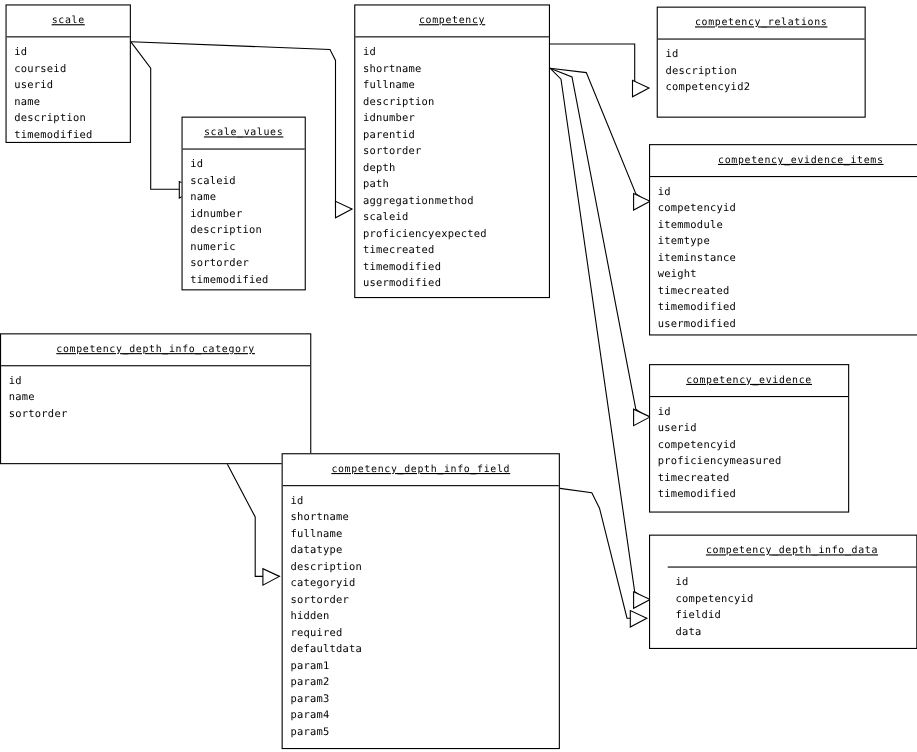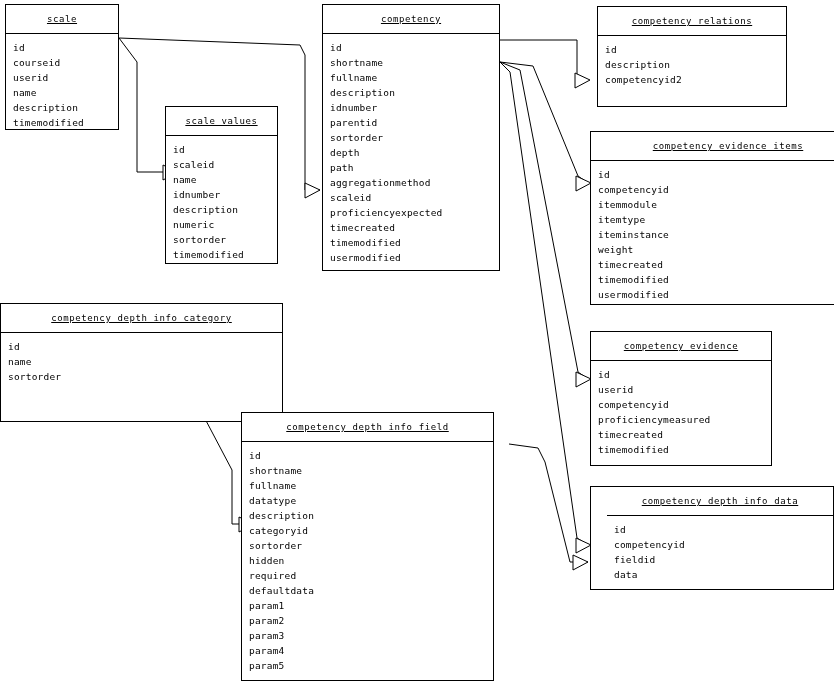--- a/index.html
+++ b/index.html
@@ -211,21 +211,21 @@
 
   <div class="entity" style="left:0; top:303px; width:283px; height:119px;">
     <div class="entity-header">competency_depth_info_category</div>
     <div class="entity-body">
       <div class="field">id</div>
       <div class="field">name</div>
       <div class="field">sortorder</div>
     </div>
   </div>
 
-  <div class="entity" style="left:241px; top:412px; width:253px; height:269px;">
+  <div class="entity" style="left:256px; top:412px; width:253px; height:269px;">
     <div class="entity-header">competency_depth_info_field</div>
     <div class="entity-body">
       <div class="field">id</div>
       <div class="field">shortname</div>
       <div class="field">fullname</div>
       <div class="field">datatype</div>
       <div class="field">description</div>
       <div class="field">categoryid</div>
       <div class="field">sortorder</div>
       <div class="field">hidden</div>

